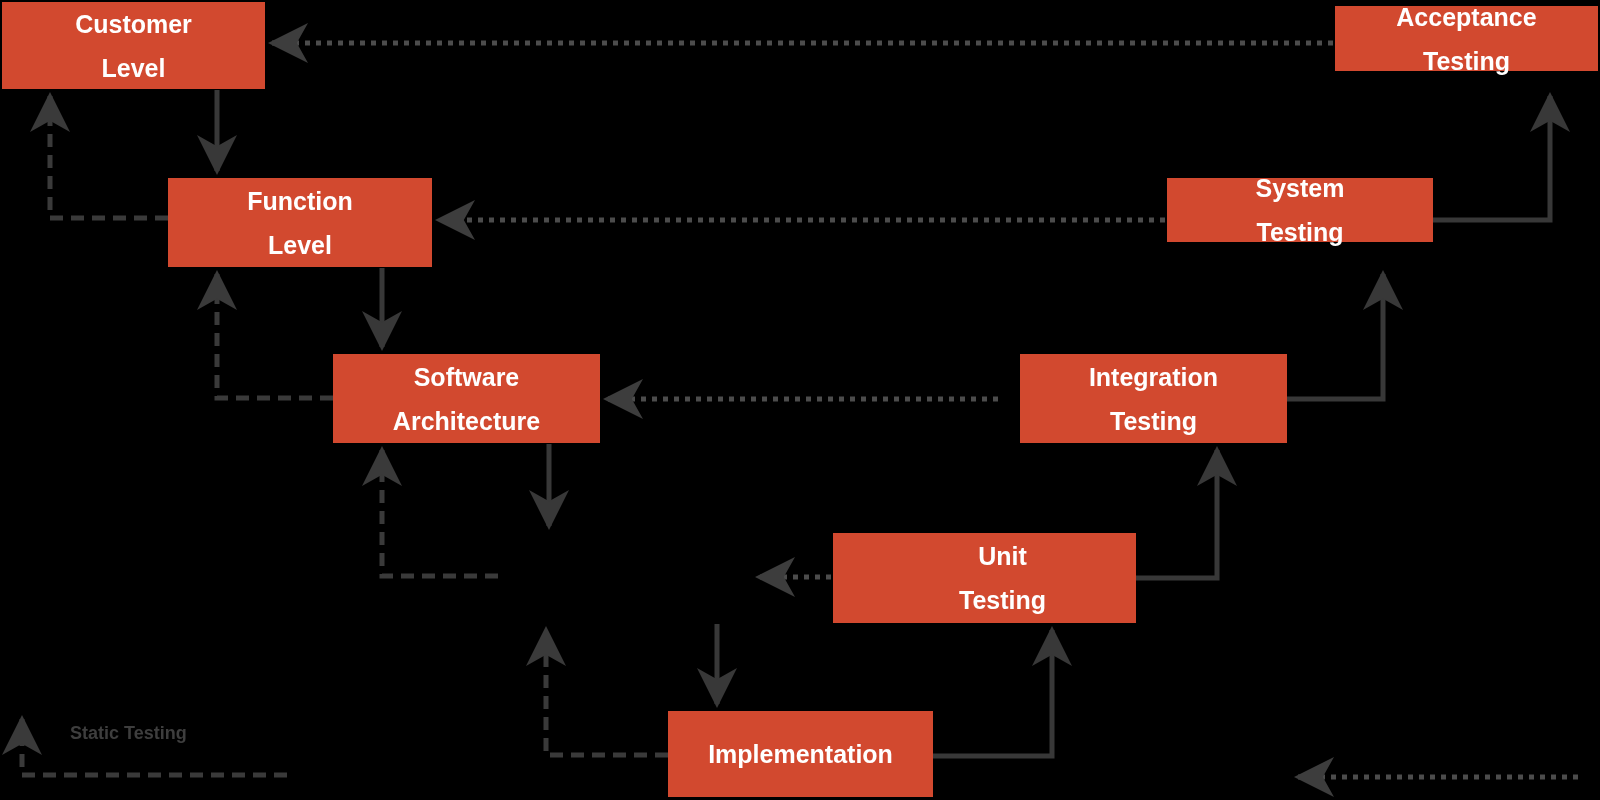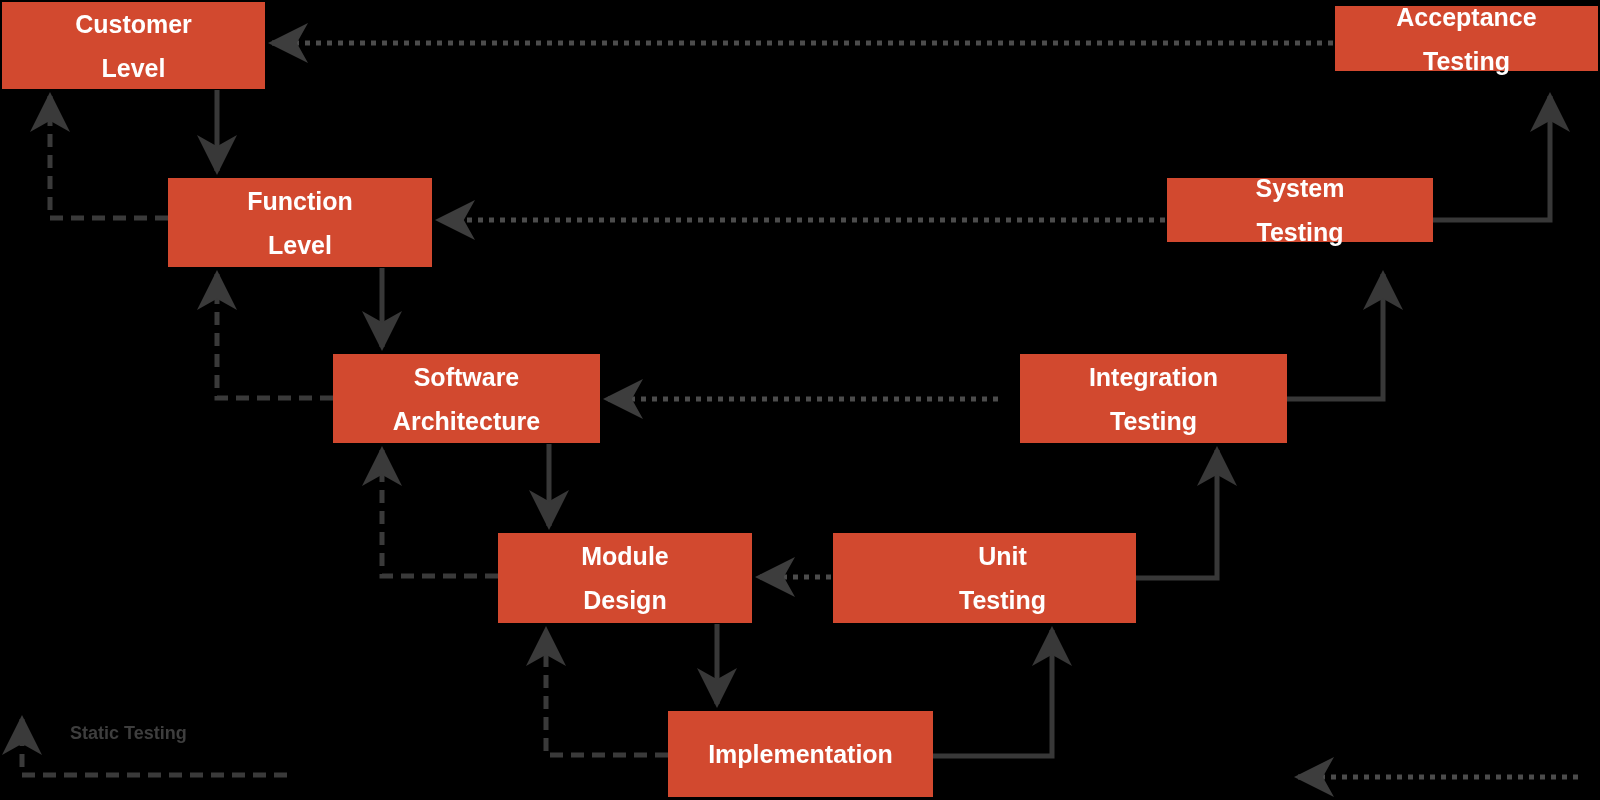--- a/index.html
+++ b/index.html
@@ -84,22 +84,20 @@
     <path class="conn-dashed" d="M 287 775 L 22 775 L 22 719" marker-end="url(#ah-dashed)"></path>
     <path class="conn-dotted" d="M 1578 777 L 1298 777" marker-end="url(#ah-dotted)"></path>
   </svg>
 
   <div class="node" id="n-customer">Customer
 Level</div>
   <div class="node" id="n-function">Function
 Level</div>
   <div class="node" id="n-software">Software
 Architecture</div>
-  <div class="node" id="n-module">Module
-Design</div>
   <div class="node" id="n-implementation">Implementation</div>
   <div class="node" id="n-unit">Unit
 Testing</div>
   <div class="node" id="n-integration">Integration
 Testing</div>
   <div class="node" id="n-system">System
 Testing</div>
   <div class="node" id="n-acceptance">Acceptance
 Testing</div>
 

